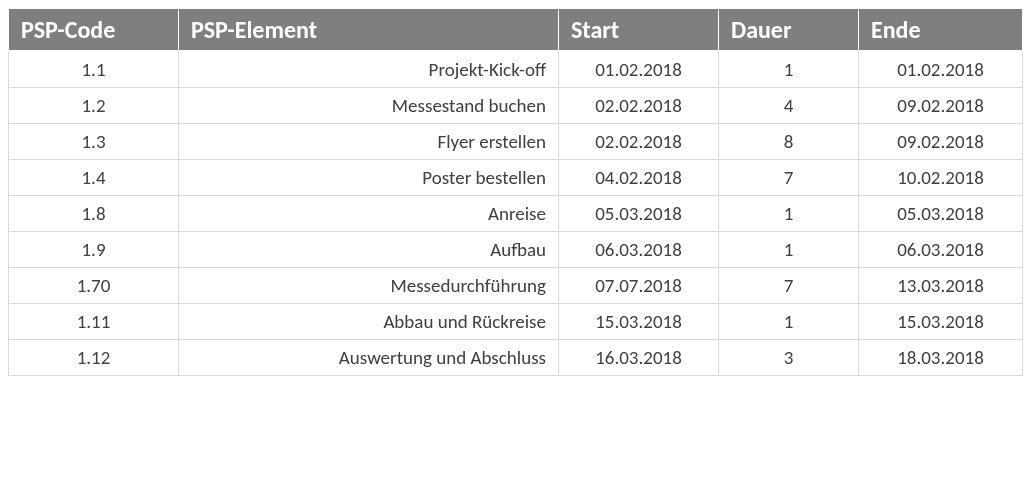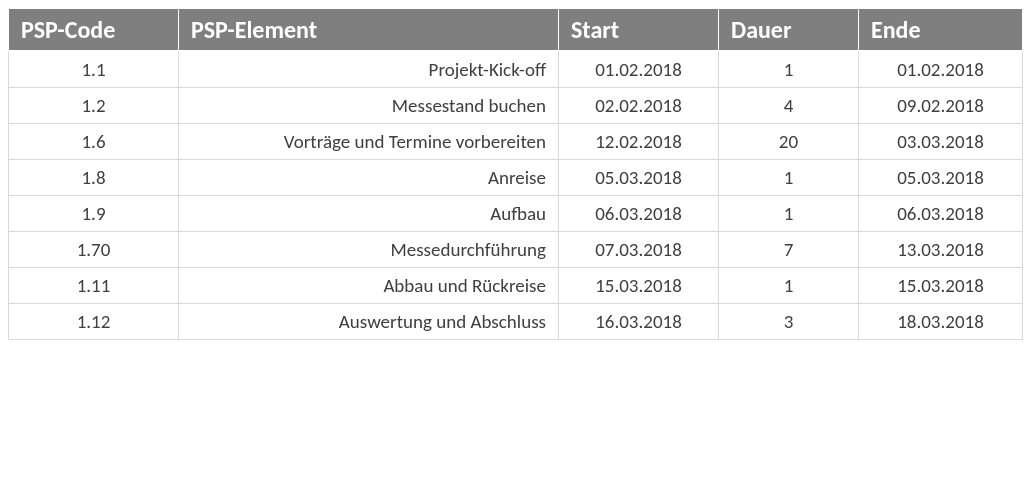--- a/index.html
+++ b/index.html
@@ -69,44 +69,51 @@
         <td class="center">01.02.2018</td>
       </tr>
       <tr>
         <td class="center">1.2</td>
         <td class="left">Messestand buchen</td>
         <td class="center">02.02.2018</td>
         <td class="center">4</td>
         <td class="center">09.02.2018</td>
       </tr>
       <tr>
-        <td class="center">1.6</td>
-        <td class="left">Vorträge und Termine vorbereiten</td>
-        <td class="center">12.02.2018</td>
-        <td class="center">20</td>
-        <td class="center">03.03.2018</td>
+        <td class="center">1.3</td>
+        <td class="left">Flyer erstellen</td>
+        <td class="center">02.02.2018</td>
+        <td class="center">8</td>
+        <td class="center">09.02.2018</td>
+      </tr>
+      <tr>
+        <td class="center">1.4</td>
+        <td class="left">Poster bestellen</td>
+        <td class="center">04.02.2018</td>
+        <td class="center">7</td>
+        <td class="center">10.02.2018</td>
       </tr>
       <tr>
         <td class="center">1.8</td>
         <td class="left">Anreise</td>
         <td class="center">05.03.2018</td>
         <td class="center">1</td>
         <td class="center">05.03.2018</td>
       </tr>
       <tr>
         <td class="center">1.9</td>
         <td class="left">Aufbau</td>
         <td class="center">06.03.2018</td>
         <td class="center">1</td>
         <td class="center">06.03.2018</td>
       </tr>
       <tr>
         <td class="center">1.70</td>
         <td class="left">Messedurchführung</td>
-        <td class="center">07.03.2018</td>
+        <td class="center">07.07.2018</td>
         <td class="center">7</td>
         <td class="center">13.03.2018</td>
       </tr>
       <tr>
         <td class="center">1.11</td>
         <td class="left">Abbau und Rückreise</td>
         <td class="center">15.03.2018</td>
         <td class="center">1</td>
         <td class="center">15.03.2018</td>
       </tr>

